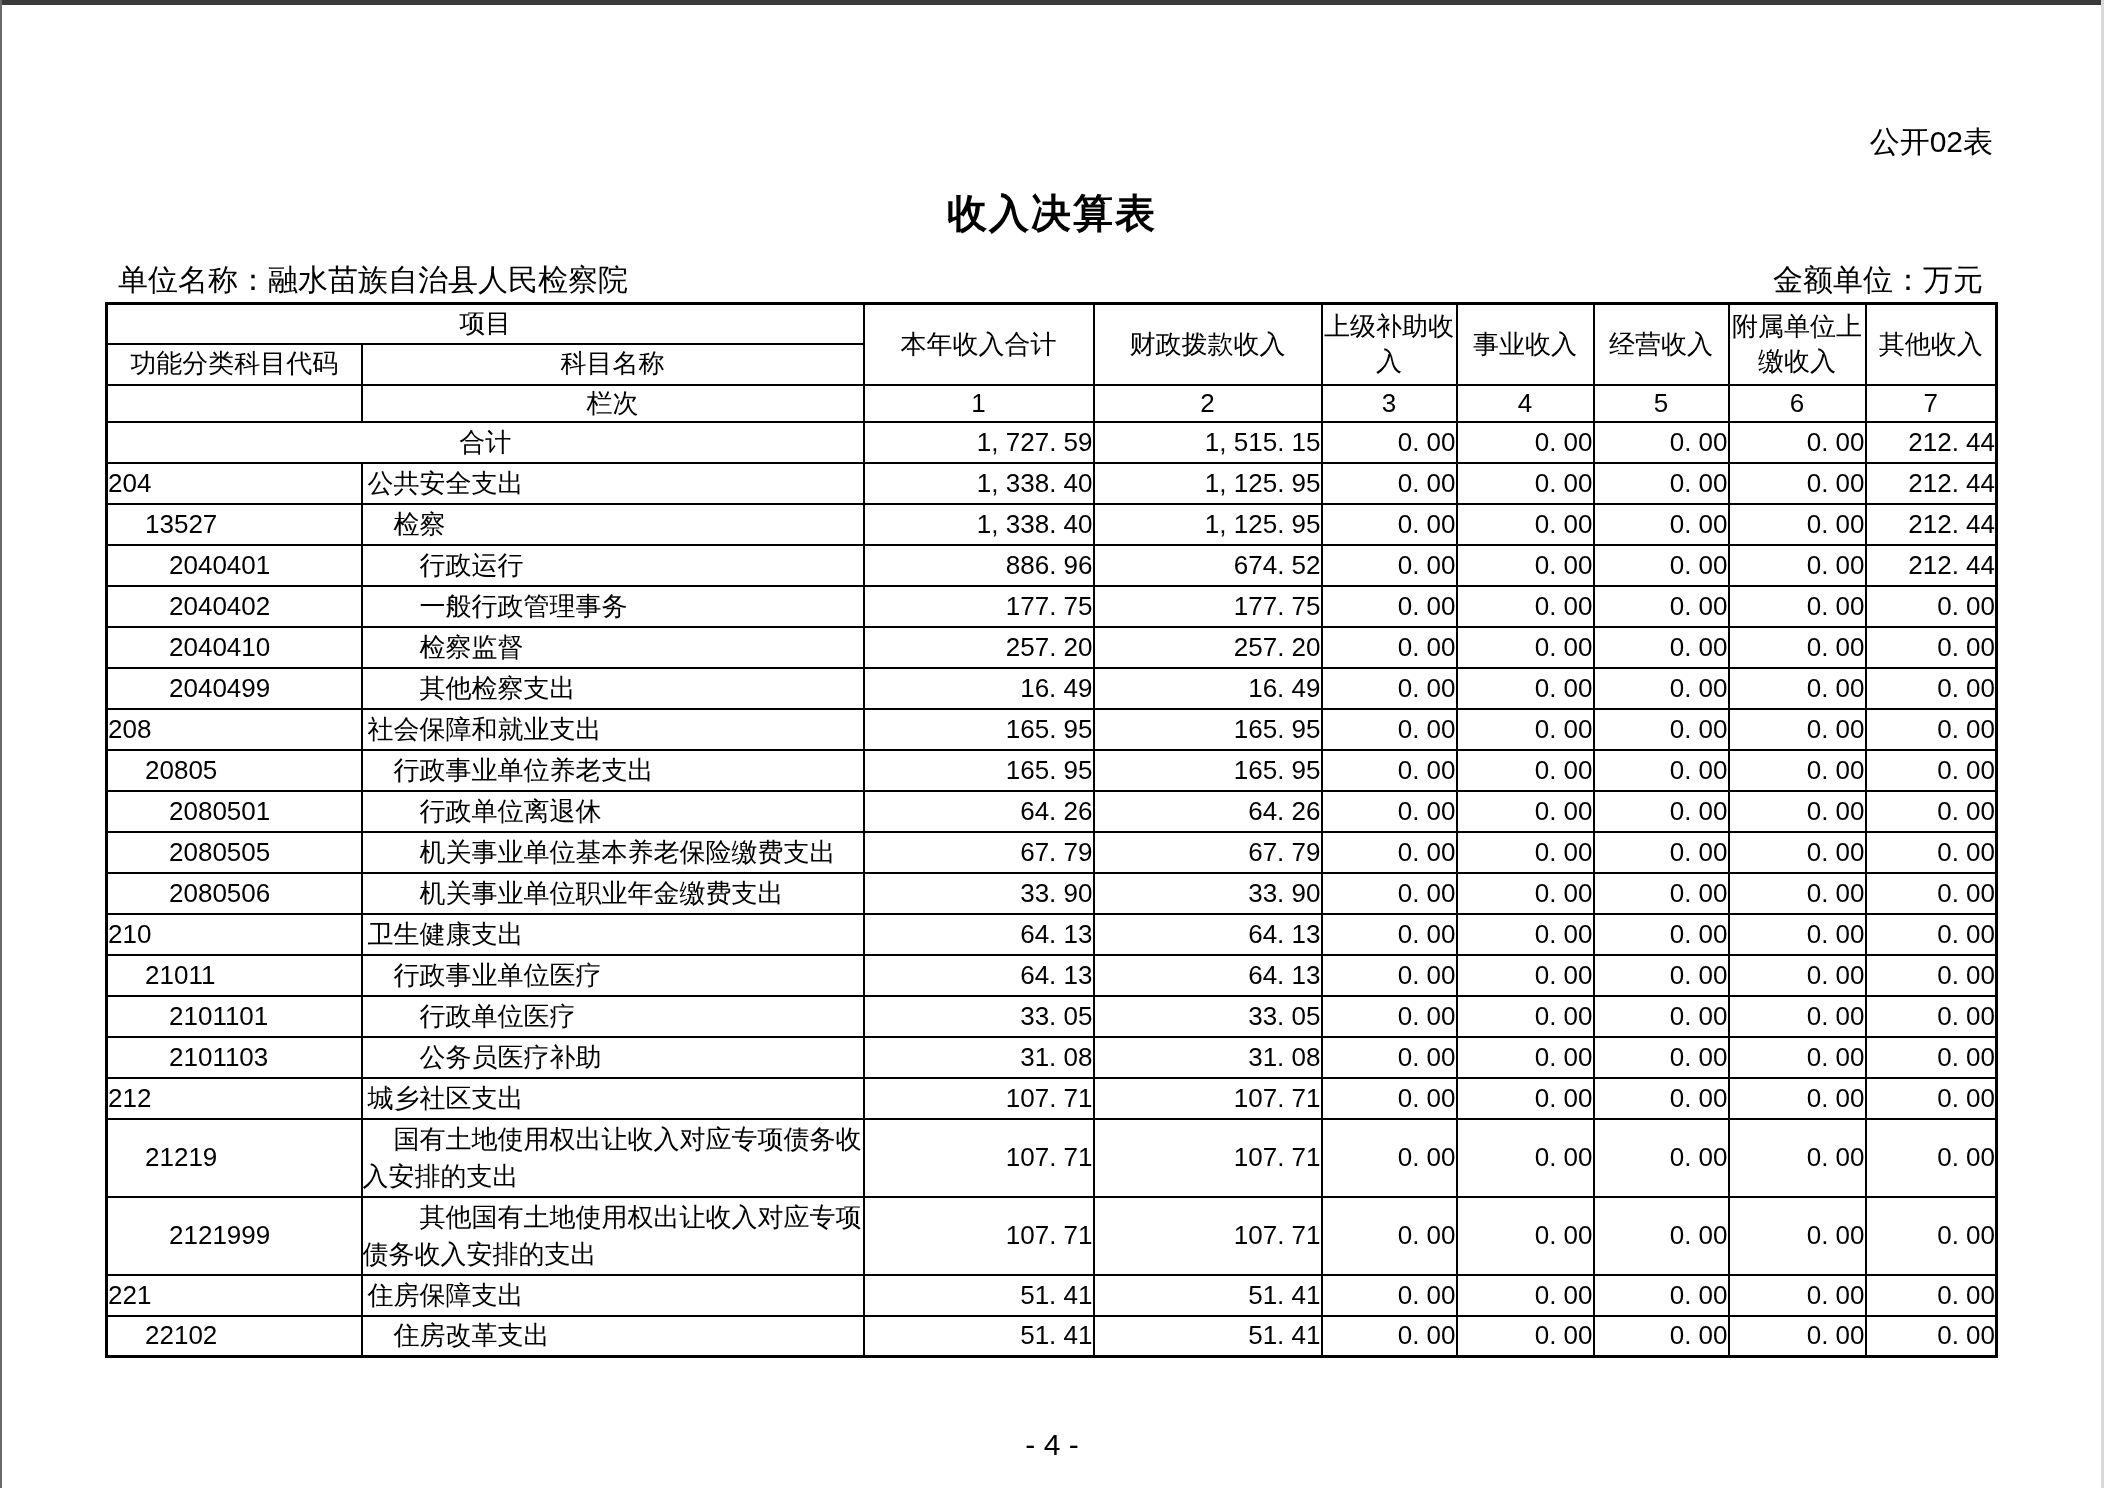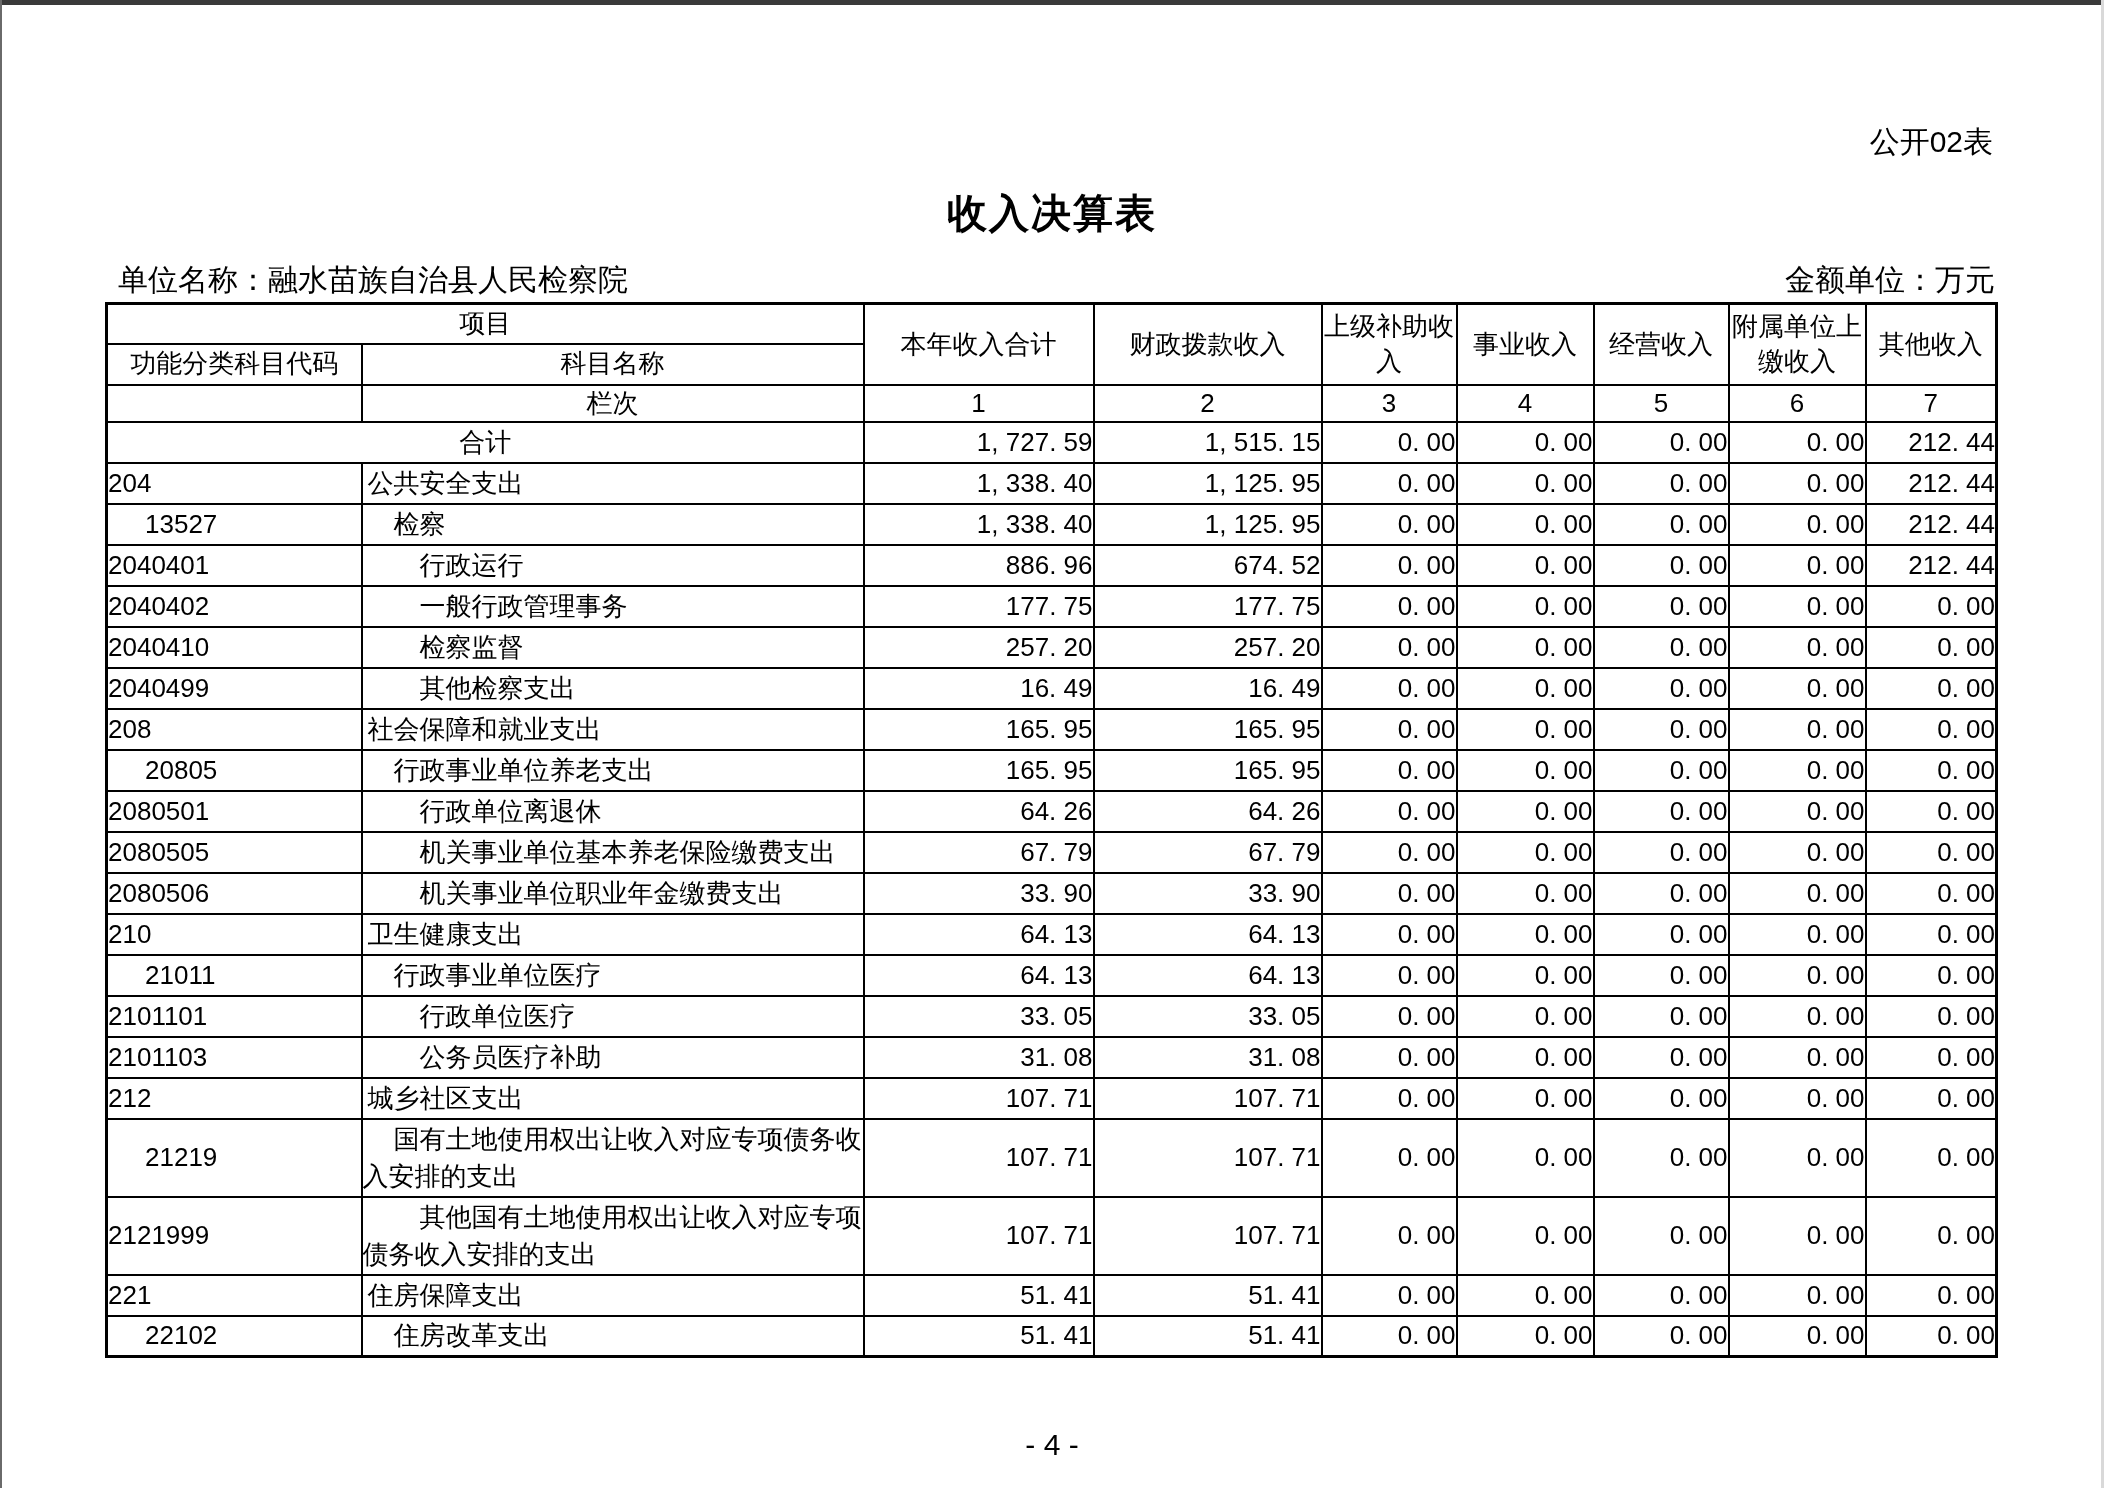--- a/index.html
+++ b/index.html
@@ -10,38 +10,38 @@
   }
   .edge-top{position:absolute;left:0;top:0;width:100%;height:5px;background:#3a3a3a;}
   .edge-left{position:absolute;left:0;top:0;width:2px;height:100%;background:#6a6a6a;}
   .edge-right{position:absolute;right:0;top:0;width:3px;height:100%;background:#d9d9d9;}
 
   .doc-label{position:absolute;top:122px;right:111px;font-size:30px;}
   .page-title{position:absolute;top:186px;left:0;width:100%;text-align:center;
     font-size:40px;font-weight:bold;letter-spacing:2px;}
   .unit-line{position:absolute;top:260px;left:105px;right:109px;font-size:30px;}
   .unit-name{position:absolute;left:13px;top:0;}
-  .amount-unit{position:absolute;right:0;top:0;}
+  .amount-unit{position:absolute;right:12px;top:0;}
 
   table.rev{
     position:absolute;left:105px;top:302px;
     border-collapse:collapse;table-layout:fixed;width:1890px;
     border:3px solid #000;
   }
   table.rev td{
     border:2px solid #000;font-size:26px;padding:0;overflow:hidden;
     vertical-align:middle;word-break:break-all;line-height:1.35;
   }
   tr.h1{height:40px;} tr.h2{height:41px;} tr.h3{height:32px;}
   tr.dr{height:41px;} tr.dr-tall{height:78px;}
   td.hc{text-align:center;font-size:27px;line-height:1.25;}
   td.code{text-align:left;}
   td.code.l0{}
   td.code.l1{padding-left:37px;}
-  td.code.l2{}
+  td.code.l2{padding-left:61px;}
   td.name{text-align:left;padding-left:5px;padding-right:4px;font-family:Liberation Serif, serif;}
   td.name.l0{text-indent:5px;}
   td.name.l1{text-indent:31px;margin-top:24px;}
   td.name.l2{text-indent:57px;margin-top:7px;}
   td.name.wrap2{line-height:37px;}
   td.num{text-align:right;padding-right:5px;white-space:nowrap;}
   td.total-label{text-align:center;}
 
   .page-number{position:absolute;top:1428px;left:0;width:2104px;text-align:center;font-size:30px;}
 </style>

